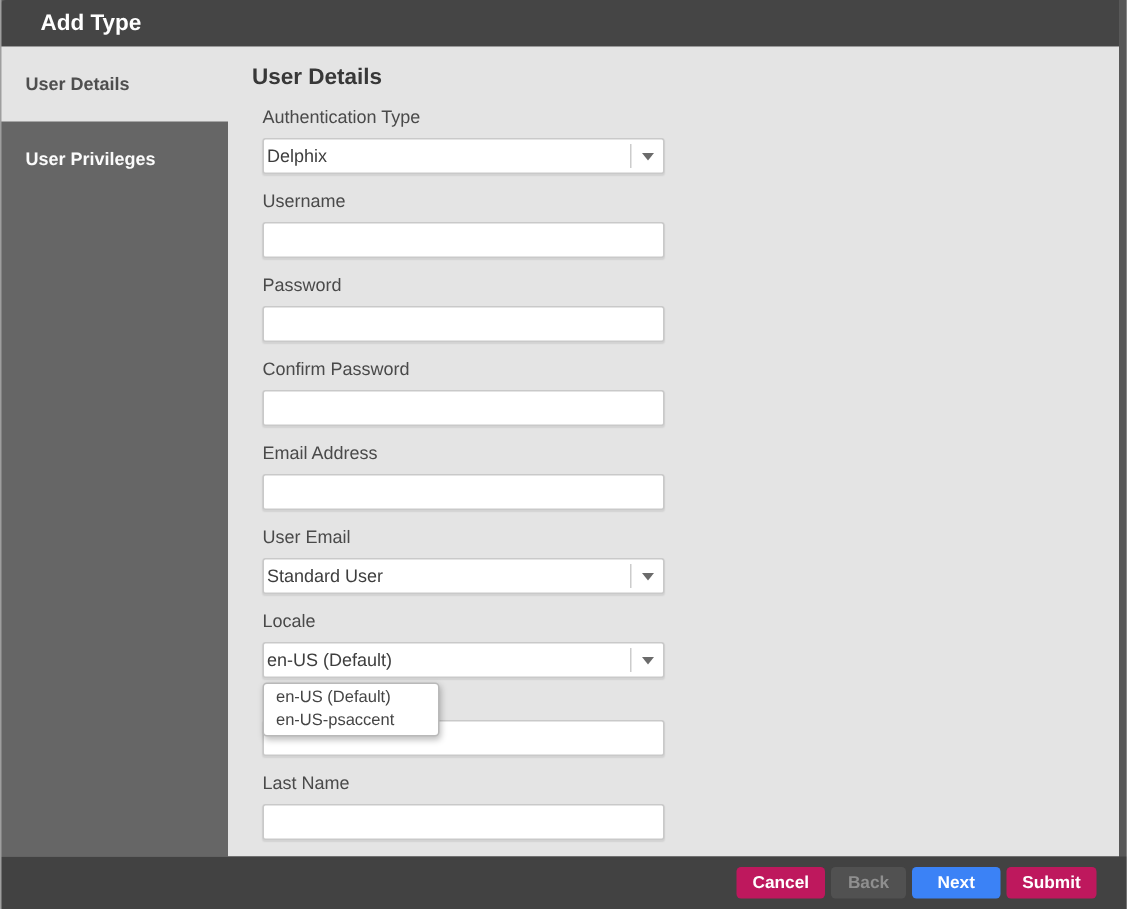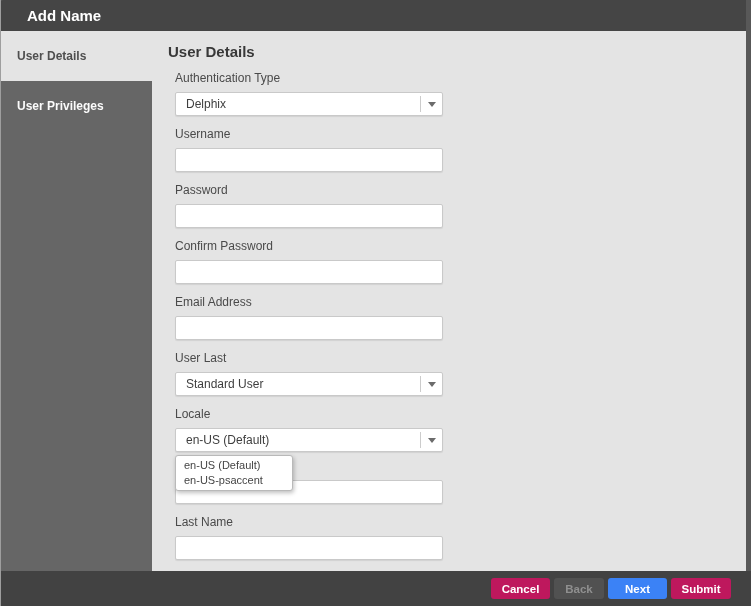--- a/index.html
+++ b/index.html
@@ -33,21 +33,21 @@
   .form-heading{margin:0 0 10px 0;font-size:15px;line-height:18px;font-weight:bold;color:#383838;}
   .fields{margin-left:7px;width:268px;}
   .group{margin-bottom:11px;}
   .group.no-label{padding-top:17px;}
   .field-label{display:block;font-size:12px;font-weight:normal;color:#4a4a4a;line-height:14px;margin-bottom:7px;}
   .control{
     position:relative;width:268px;height:24px;background:#ffffff;
     border:1px solid #c9c9c9;border-radius:2px;box-sizing:border-box;
     box-shadow:0 1px 1px rgba(0,0,0,0.08);
   }
-  .control .value{display:block;font-size:12px;color:#3e3e3e;line-height:22px;padding-left:10px;
+  .control .value{display:block;font-size:12px;color:#3e3e3e;line-height:22px;padding-left:2px;
     white-space:nowrap;overflow:hidden;}
   .caret-box{
     position:absolute;right:0;top:3px;bottom:3px;width:21px;
     border-left:1px solid #cccccc;display:flex;align-items:center;justify-content:center;
   }
   .caret{width:0;height:0;border-left:4px solid transparent;border-right:4px solid transparent;border-top:5px solid #6b6b6b;}
   
   .popup{
     position:absolute;left:175px;top:455px;width:118px;z-index:5;background:#ffffff;
     border:1px solid #b9b9b9;border-radius:3px;box-shadow:1px 2px 4px rgba(0,0,0,0.25);
@@ -68,21 +68,21 @@
   .btn-back{width:50px;background:#515151;color:#8f8f8f;cursor:default;}
   .btn-next{width:59px;background:#3b82f6;}
   .btn-submit{width:60px;}
 </style>
 </head>
 <body>
 
 <div class="stage">
   <div class="left-edge"></div>
 
-  <div class="titlebar">Add Name</div>
+  <div class="titlebar">Add Type</div>
 
   <div class="content-bg"></div>
   <div class="sidebar-dark"></div>
 
   <div class="tab tab-active">
     <span>User Details</span>
   </div>
   <div class="tab tab-inactive">
     <span>User Privileges</span>
   </div>
@@ -124,21 +124,21 @@
       </div>
 
       <div class="group">
         <span class="field-label">Email Address</span>
         <div class="control">
           <span class="value"></span>
         </div>
       </div>
 
       <div class="group">
-        <span class="field-label">User Last</span>
+        <span class="field-label">User Email</span>
         <div class="control select">
           <span class="value">Standard User</span>
           <span class="caret-box">
               <span class="caret"></span>
             </span>
         </div>
       </div>
 
       <div class="group">
         <span class="field-label">Locale</span>

